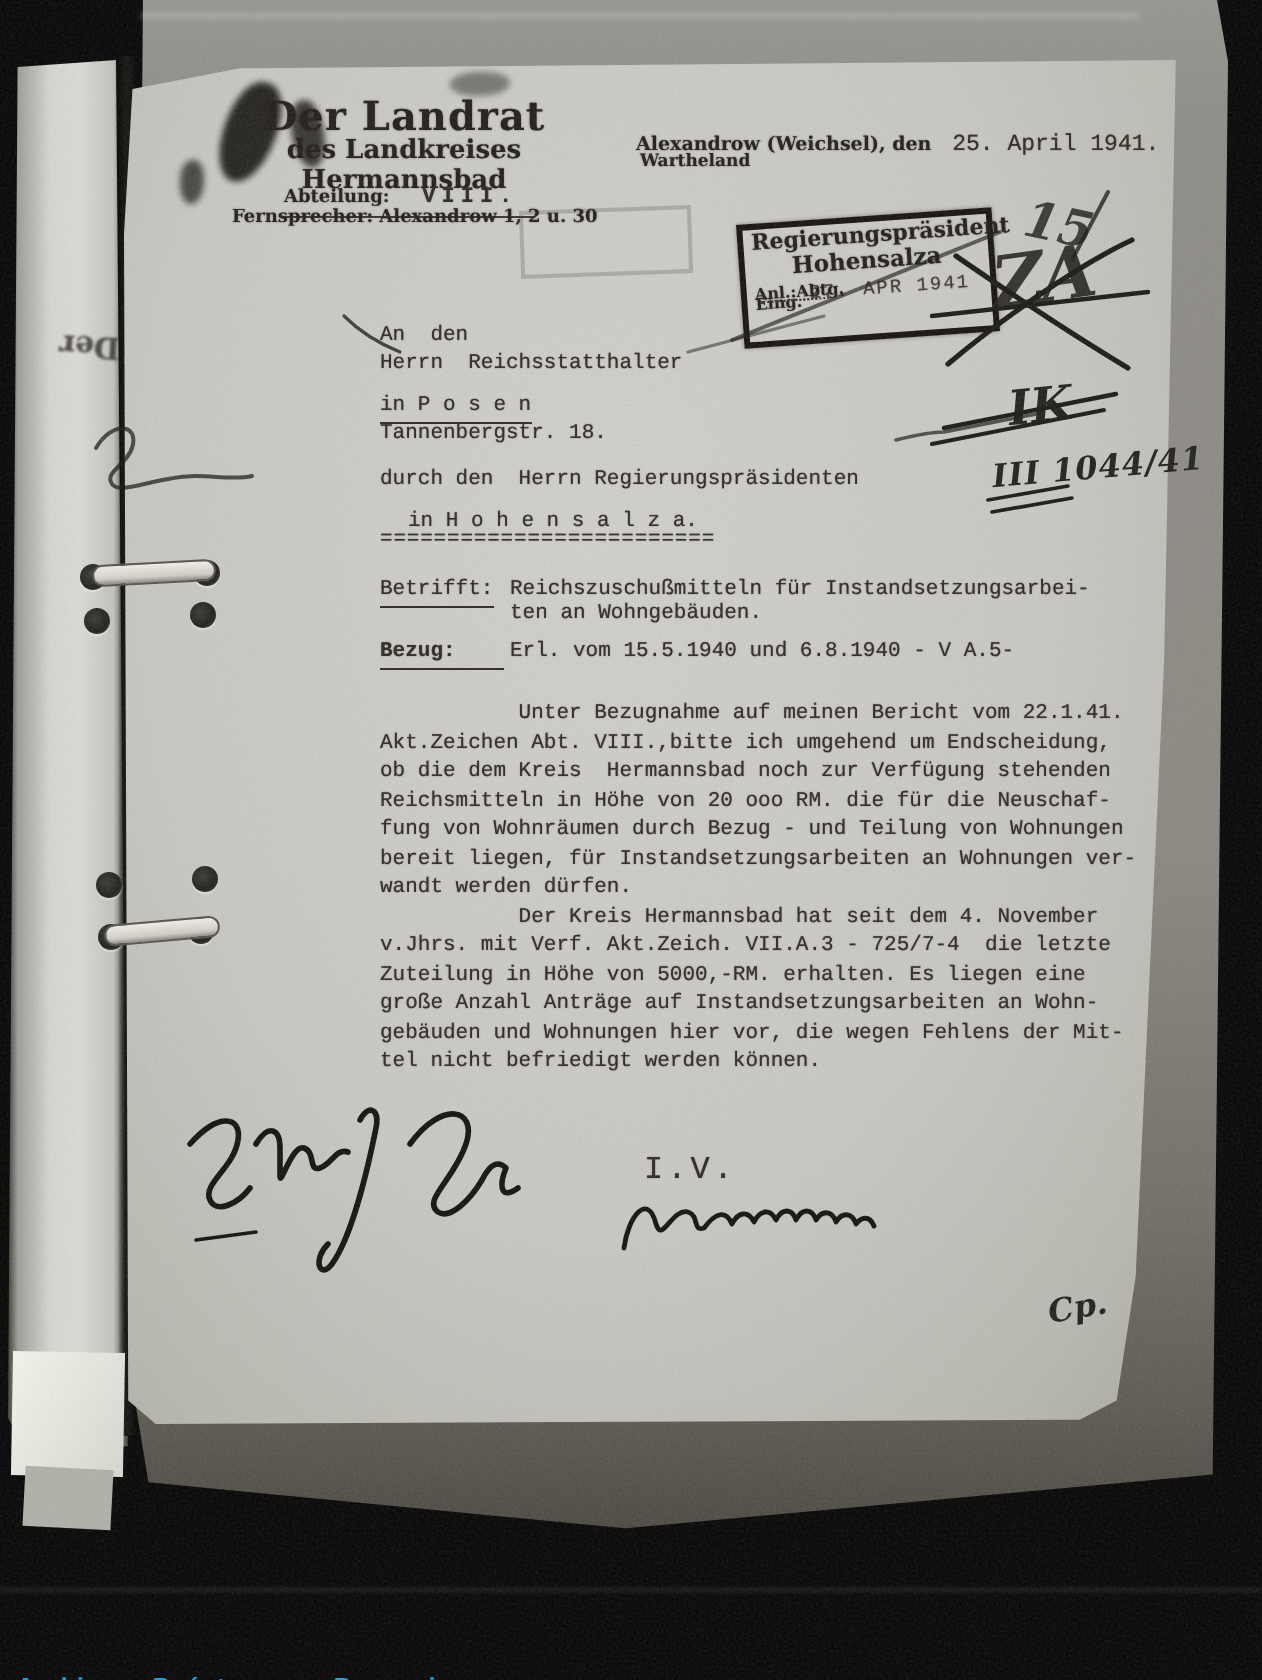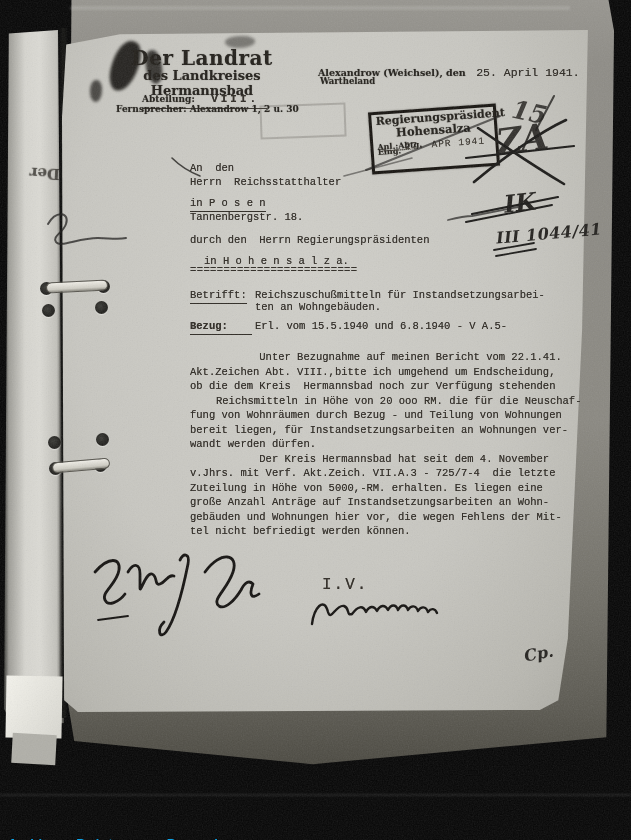--- a/index.html
+++ b/index.html
@@ -125,21 +125,21 @@
   <div class="tw uline" style="left:190px;top:288px;font-weight:normal;">Betrifft:</div>
   <div class="tw" style="left:255px;top:288px;">Reichszuschußmitteln für Instandsetzungsarbei-</div>
   <div class="tw" style="left:255px;top:300px;">ten an Wohngebäuden.</div>
   <div class="tw uline" style="left:190px;top:319px;font-weight:bold;width:62px;">Bezug:</div>
   <div class="tw" style="left:255px;top:319px;">Erl. vom 15.5.1940 und 6.8.1940 - V A.5-</div>
 
   <div style="left:190px;top:350px;width:390px;">
     <div class="tw" style="position:static;">           Unter Bezugnahme auf meinen Bericht vom 22.1.41.</div>
     <div class="tw" style="position:static;">Akt.Zeichen Abt. VIII.,bitte ich umgehend um Endscheidung,</div>
     <div class="tw" style="position:static;">ob die dem Kreis  Hermannsbad noch zur Verfügung stehenden</div>
-    <div class="tw" style="position:static;margin-left:26px;">Reichsmitteln in Höhe von 20 ooo RM. die für die Neuschaf-</div>
+    <div class="tw" style="position:static;">Reichsmitteln in Höhe von 20 ooo RM. die für die Neuschaf-</div>
     <div class="tw" style="position:static;">fung von Wohnräumen durch Bezug - und Teilung von Wohnungen</div>
     <div class="tw" style="position:static;">bereit liegen, für Instandsetzungsarbeiten an Wohnungen ver-</div>
     <div class="tw" style="position:static;">wandt werden dürfen.</div>
     <div class="tw" style="position:static;">           Der Kreis Hermannsbad hat seit dem 4. November</div>
     <div class="tw" style="position:static;">v.Jhrs. mit Verf. Akt.Zeich. VII.A.3 - 725/7-4  die letzte</div>
     <div class="tw" style="position:static;">Zuteilung in Höhe von 5000,-RM. erhalten. Es liegen eine</div>
     <div class="tw" style="position:static;">große Anzahl Anträge auf Instandsetzungsarbeiten an Wohn-</div>
     <div class="tw" style="position:static;">gebäuden und Wohnungen hier vor, die wegen Fehlens der Mit-</div>
     <div class="tw" style="position:static;">tel nicht befriedigt werden können.</div>
   </div>

